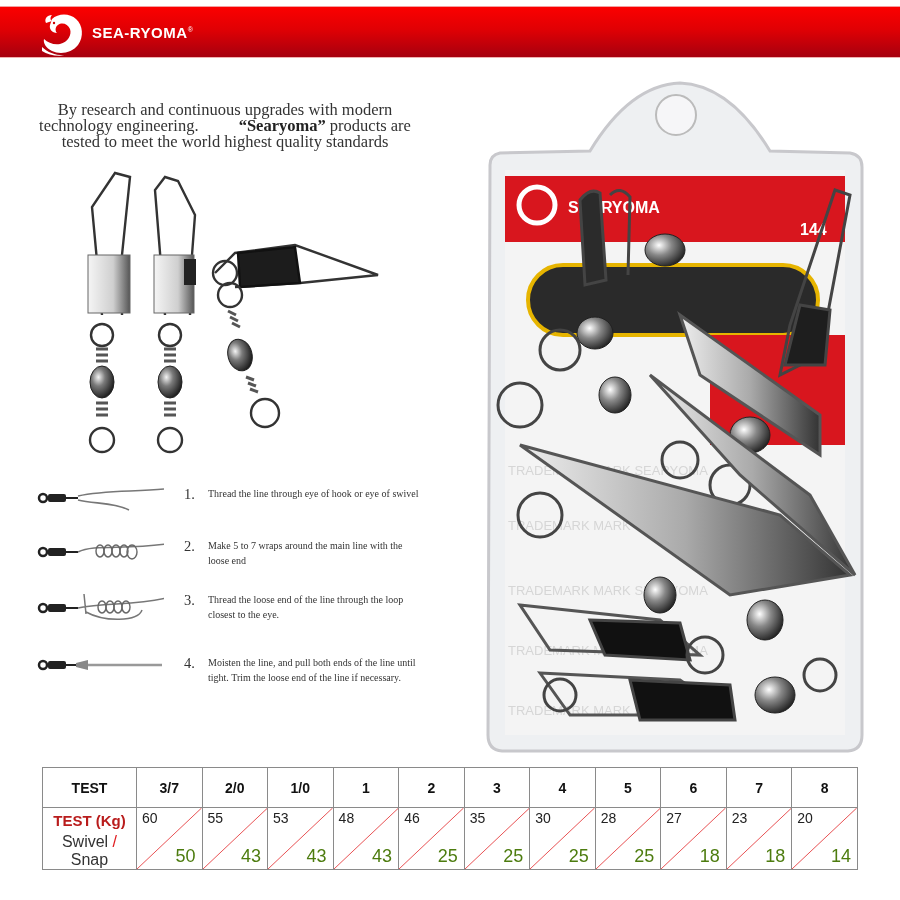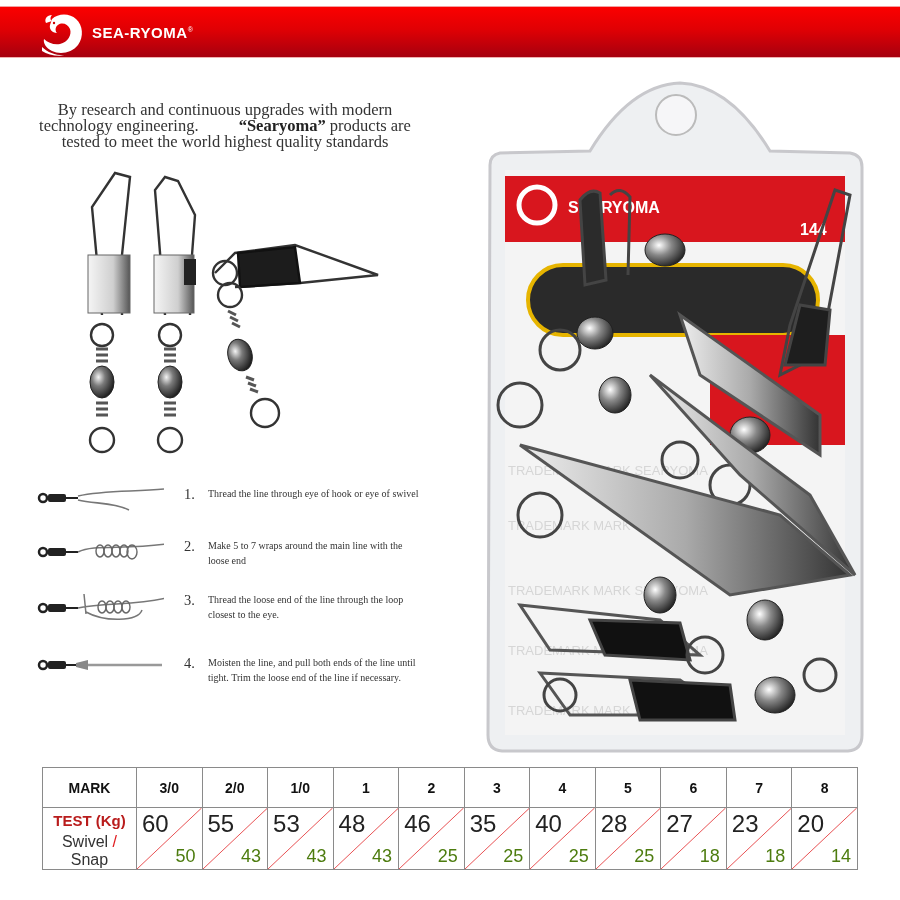--- a/index.html
+++ b/index.html
@@ -41,21 +41,21 @@
   .spec-table td { border: 1px solid #8a8a8a; padding: 0; }
   .spec-table tr.size-row td { height: 40px; text-align: center; font-weight: bold; font-size: 14px; color: #111; }
   .spec-table tr.test-row td { height: 59px; position: relative; }
   .label-cell { width: 94px; text-align: center; }
   .size-label { font-size: 14px; font-weight: bold; }
   .test-label { font-size: 15px; font-weight: bold; color: #b91c1c; display: block; margin-top: 4px; }
   .swivel-snap { font-size: 16px; color: #333; display: block; margin-top: 4px; }
   .swivel-snap .slash { color: #e0181b; }
   .val-cell { width: 65.6px; overflow: hidden; }
   .val-cell svg { position: absolute; left: 0; top: 0; width: 100%; height: 100%; }
-  .swivel-val { position: absolute; left: 5px; top: 2px; font-size: 24px; color: #222; }
+  .swivel-val { position: absolute; left: 5px; top: 2px; font-size: 14px; color: #222; }
   .snap-val { position: absolute; right: 6px; bottom: 2px; font-size: 18px; color: #4d7c0f; }
 </style>
 </head>
 <body>
 
 <div class="header">
   <svg class="logo-mark" viewBox="0 0 48 46">
     <path d="M14 8 C20 2 32 2 38 8 C45 14 46 26 40 34 C34 42 22 44 14 40 C8 37 5 32 6 28 C10 32 16 34 22 33 C30 31 34 24 32 18 C30 13 24 11 20 14 C17 16 17 20 19 22 C14 22 11 18 12 14 Z" fill="#fff"></path>
     <path d="M8 12 C6 8 9 4 14 4 C12 6 12 9 14 10 Z" fill="#fff"></path>
     <path d="M4 36 C10 42 20 45 28 44 C20 46 10 44 4 40 Z" fill="#fff"></path>
@@ -238,22 +238,22 @@
     <ellipse cx="295" cy="620" rx="20" ry="18" fill="url(#bead2)" stroke="#222" stroke-width="1"></ellipse>
     <circle cx="225" cy="580" r="18"></circle>
     <circle cx="80" cy="620" r="16"></circle>
     <circle cx="340" cy="600" r="16"></circle>
   </g>
 </svg>
 
 <table class="spec-table">
   <tbody>
       <tr class="size-row">
-    <td class="label-cell"><span class="size-label">MARK</span></td>
-    <td>3/0</td>
+    <td class="label-cell"><span class="size-label">TEST</span></td>
+    <td>3/7</td>
     <td>2/0</td>
     <td>1/0</td>
     <td>1</td>
     <td>2</td>
     <td>3</td>
     <td>4</td>
     <td>5</td>
     <td>6</td>
     <td>7</td>
     <td>8</td>
@@ -302,21 +302,21 @@
           <svg preserveAspectRatio="none" viewBox="0 0 10 10">
             <line x1="0" y1="10" x2="10" y2="0" stroke="#e0181b" stroke-width="0.12"></line>
           </svg>
           <span class="swivel-val">35</span>
           <span class="snap-val">25</span>
         </td>
     <td class="val-cell">
           <svg preserveAspectRatio="none" viewBox="0 0 10 10">
             <line x1="0" y1="10" x2="10" y2="0" stroke="#e0181b" stroke-width="0.12"></line>
           </svg>
-          <span class="swivel-val">40</span>
+          <span class="swivel-val">30</span>
           <span class="snap-val">25</span>
         </td>
     <td class="val-cell">
           <svg preserveAspectRatio="none" viewBox="0 0 10 10">
             <line x1="0" y1="10" x2="10" y2="0" stroke="#e0181b" stroke-width="0.12"></line>
           </svg>
           <span class="swivel-val">28</span>
           <span class="snap-val">25</span>
         </td>
     <td class="val-cell">

